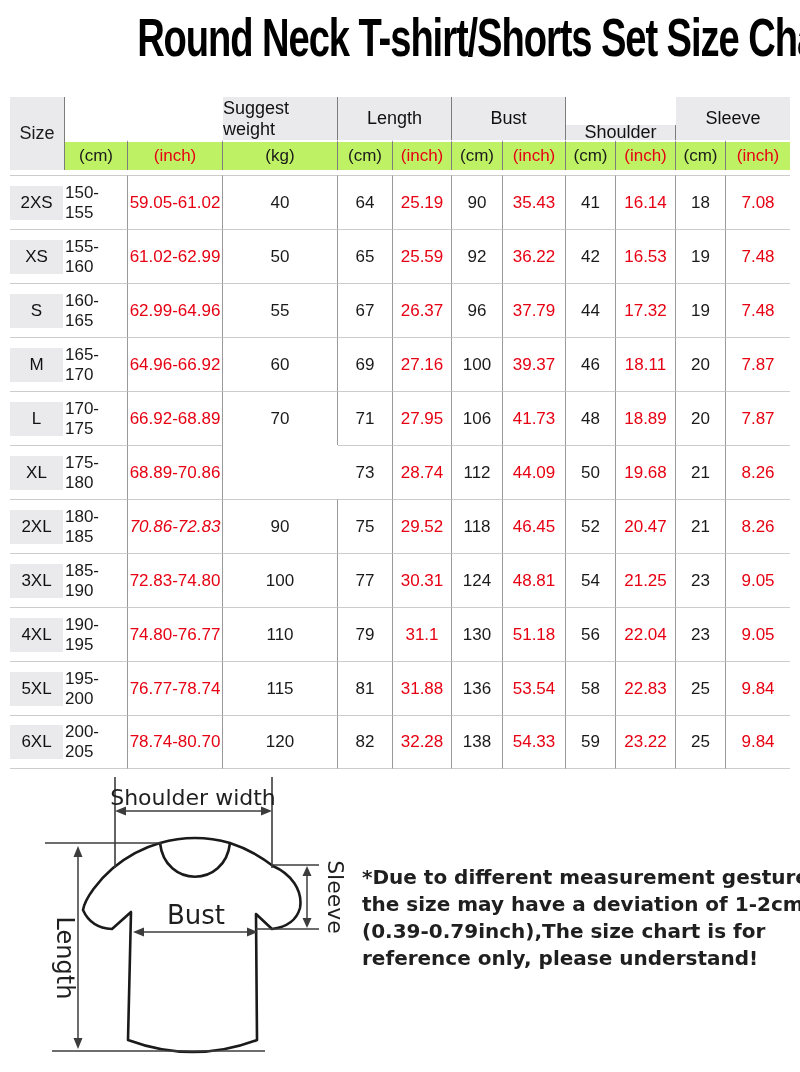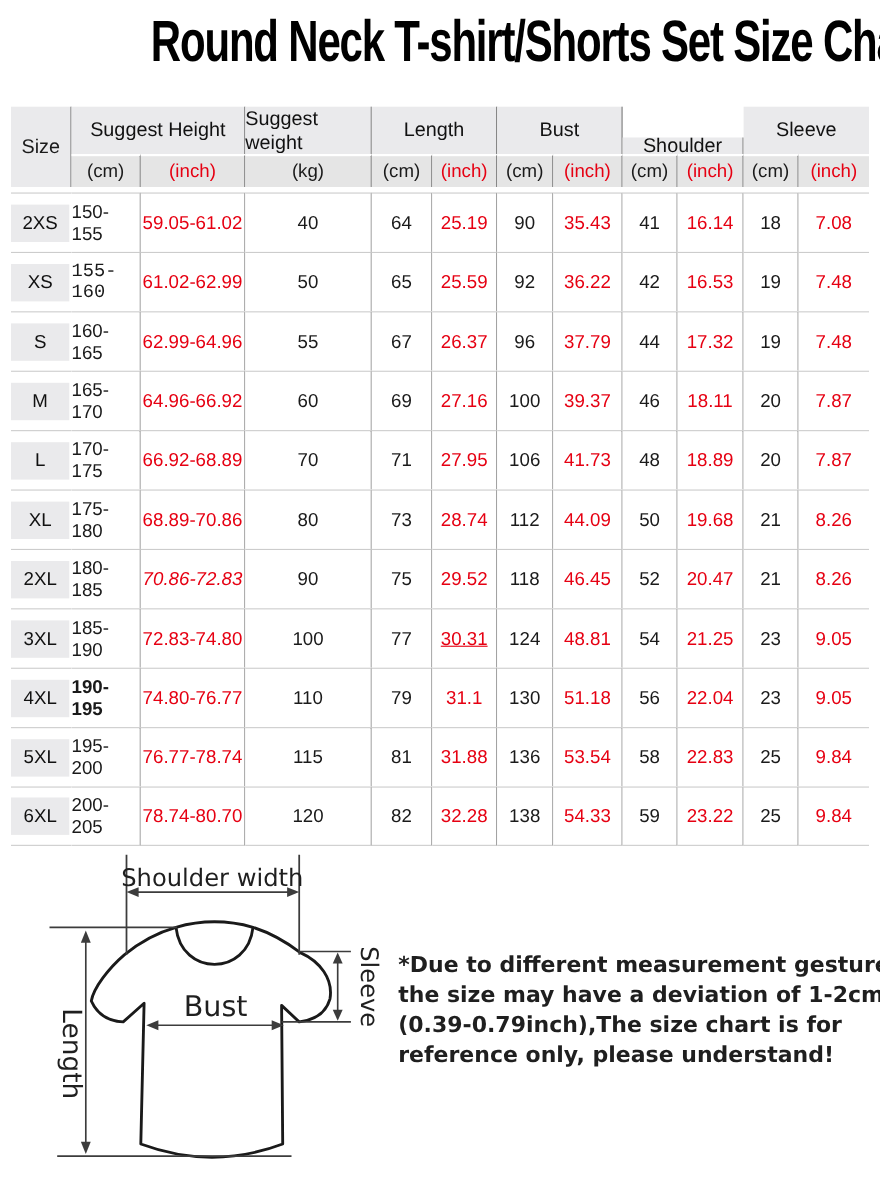--- a/index.html
+++ b/index.html
@@ -11,21 +11,21 @@
   .title-inner{display:inline-block;white-space:nowrap;font-weight:bold;
       font-size:53px;line-height:64px;letter-spacing:-1.5px;color:#000;
       transform:scaleX(0.72);transform-origin:center;}
 
   
   .size-table{position:absolute;left:10px;top:97px;width:780px;display:grid;
       grid-template-columns:55px 63px 95px 115px 55px 59px 51px 63px 50px 60px 50px 64px;
       grid-template-rows:43px 30px 5px repeat(11,54px);}
   .cell{display:flex;align-items:center;justify-content:center;box-sizing:border-box;}
   .hdr{background:#eaeaec;font-size:18px;color:#111;}
-  .hdr-sub{background:#e5e5e5;font-size:17px;border-top:2px solid #fff;}
+  .hdr-sub{background:#bef264;font-size:17px;border-top:2px solid #fff;}
   .vline{border-right:1px solid #7d7d7d;}
   .vline-body{border-right:1px solid #9a9a9a;}
   .size-hdr{grid-column:1;grid-row:1/3;background:#eaeaec;border-right:1px solid #7d7d7d;
       font-size:18px;}
   .g0{grid-column:2/4;grid-row:1;}
   .g1{grid-column:4/5;grid-row:1;}
   .g2{grid-column:5/7;grid-row:1;}
   .g3{grid-column:7/9;grid-row:1;}
   .g4{grid-column:9/11;grid-row:1;margin-top:28px;}
   .g5{grid-column:11/13;grid-row:1;}
@@ -49,21 +49,20 @@
 </style>
 </head>
 <body>
 
 <div class="title">
   <span class="title-inner">Round Neck T-shirt/Shorts Set Size Chart</span>
 </div>
 
 <div class="size-table">
   <div class="cell size-hdr">Size</div>
-  <div class="cell hdr vline g0">Suggest Height</div>
   <div class="cell hdr vline g1">Suggest weight</div>
   <div class="cell hdr vline g2">Length</div>
   <div class="cell hdr vline g3">Bust</div>
   <div class="cell hdr vline g4">Shoulder</div>
   <div class="cell hdr g5">Sleeve</div>
   <div class="spacer"></div>
 
 <div class="cell hdr-sub vline" style="grid-area: 2 / 2;">(cm)</div>
     <div class="cell hdr-sub vline red" style="grid-area: 2 / 3;">(inch)</div>
     <div class="cell hdr-sub vline" style="grid-area: 2 / 4;">(kg)</div>
@@ -85,21 +84,21 @@
     <div class="cell body-cell vline-body red" style="grid-area: 4 / 6;">25.19</div>
     <div class="cell body-cell vline-body" style="grid-area: 4 / 7;">90</div>
     <div class="cell body-cell vline-body red" style="grid-area: 4 / 8;">35.43</div>
     <div class="cell body-cell vline-body" style="grid-area: 4 / 9;">41</div>
     <div class="cell body-cell vline-body red" style="grid-area: 4 / 10;">16.14</div>
     <div class="cell body-cell vline-body" style="grid-area: 4 / 11;">18</div>
     <div class="cell body-cell red" style="grid-area: 4 / 12;">7.08</div>
     <div class="cell size-cell-body" style="grid-area: 5 / 1;">
       <div class="size-chip">XS</div>
     </div>
-    <div class="cell body-cell vline-body" style="grid-area: 5 / 2; font-family: Liberation Mono, monospace;">155-160</div>
+    <div class="cell body-cell vline-body" style="grid-area: 5 / 2;">155-160</div>
     <div class="cell body-cell vline-body red" style="grid-area: 5 / 3;">61.02-62.99</div>
     <div class="cell body-cell vline-body" style="grid-area: 5 / 4;">50</div>
     <div class="cell body-cell vline-body" style="grid-area: 5 / 5;">65</div>
     <div class="cell body-cell vline-body red" style="grid-area: 5 / 6;">25.59</div>
     <div class="cell body-cell vline-body" style="grid-area: 5 / 7;">92</div>
     <div class="cell body-cell vline-body red" style="grid-area: 5 / 8;">36.22</div>
     <div class="cell body-cell vline-body" style="grid-area: 5 / 9;">42</div>
     <div class="cell body-cell vline-body red" style="grid-area: 5 / 10;">16.53</div>
     <div class="cell body-cell vline-body" style="grid-area: 5 / 11;">19</div>
     <div class="cell body-cell red" style="grid-area: 5 / 12;">7.48</div>
@@ -143,21 +142,20 @@
     <div class="cell body-cell vline-body red" style="grid-area: 8 / 8;">41.73</div>
     <div class="cell body-cell vline-body" style="grid-area: 8 / 9;">48</div>
     <div class="cell body-cell vline-body red" style="grid-area: 8 / 10;">18.89</div>
     <div class="cell body-cell vline-body" style="grid-area: 8 / 11;">20</div>
     <div class="cell body-cell red" style="grid-area: 8 / 12;">7.87</div>
     <div class="cell size-cell-body" style="grid-area: 9 / 1;">
       <div class="size-chip">XL</div>
     </div>
     <div class="cell body-cell vline-body" style="grid-area: 9 / 2;">175-180</div>
     <div class="cell body-cell vline-body red" style="grid-area: 9 / 3;">68.89-70.86</div>
-    <div class="cell body-cell vline-body" style="grid-area: 9 / 4;">80</div>
     <div class="cell body-cell vline-body" style="grid-area: 9 / 5;">73</div>
     <div class="cell body-cell vline-body red" style="grid-area: 9 / 6;">28.74</div>
     <div class="cell body-cell vline-body" style="grid-area: 9 / 7;">112</div>
     <div class="cell body-cell vline-body red" style="grid-area: 9 / 8;">44.09</div>
     <div class="cell body-cell vline-body" style="grid-area: 9 / 9;">50</div>
     <div class="cell body-cell vline-body red" style="grid-area: 9 / 10;">19.68</div>
     <div class="cell body-cell vline-body" style="grid-area: 9 / 11;">21</div>
     <div class="cell body-cell red" style="grid-area: 9 / 12;">8.26</div>
     <div class="cell size-cell-body" style="grid-area: 10 / 1;">
       <div class="size-chip">2XL</div>
@@ -173,31 +171,31 @@
     <div class="cell body-cell vline-body red" style="grid-area: 10 / 10;">20.47</div>
     <div class="cell body-cell vline-body" style="grid-area: 10 / 11;">21</div>
     <div class="cell body-cell red" style="grid-area: 10 / 12;">8.26</div>
     <div class="cell size-cell-body" style="grid-area: 11 / 1;">
       <div class="size-chip">3XL</div>
     </div>
     <div class="cell body-cell vline-body" style="grid-area: 11 / 2;">185-190</div>
     <div class="cell body-cell vline-body red" style="grid-area: 11 / 3;">72.83-74.80</div>
     <div class="cell body-cell vline-body" style="grid-area: 11 / 4;">100</div>
     <div class="cell body-cell vline-body" style="grid-area: 11 / 5;">77</div>
-    <div class="cell body-cell vline-body red" style="grid-area: 11 / 6; text-decoration: underline;">30.31</div>
+    <div class="cell body-cell vline-body red" style="grid-area: 11 / 6;">30.31</div>
     <div class="cell body-cell vline-body" style="grid-area: 11 / 7;">124</div>
     <div class="cell body-cell vline-body red" style="grid-area: 11 / 8;">48.81</div>
     <div class="cell body-cell vline-body" style="grid-area: 11 / 9;">54</div>
     <div class="cell body-cell vline-body red" style="grid-area: 11 / 10;">21.25</div>
     <div class="cell body-cell vline-body" style="grid-area: 11 / 11;">23</div>
     <div class="cell body-cell red" style="grid-area: 11 / 12;">9.05</div>
     <div class="cell size-cell-body" style="grid-area: 12 / 1;">
       <div class="size-chip">4XL</div>
     </div>
-    <div class="cell body-cell vline-body" style="grid-area: 12 / 2; font-weight: bold;">190-195</div>
+    <div class="cell body-cell vline-body" style="grid-area: 12 / 2;">190-195</div>
     <div class="cell body-cell vline-body red" style="grid-area: 12 / 3;">74.80-76.77</div>
     <div class="cell body-cell vline-body" style="grid-area: 12 / 4;">110</div>
     <div class="cell body-cell vline-body" style="grid-area: 12 / 5;">79</div>
     <div class="cell body-cell vline-body red" style="grid-area: 12 / 6;">31.1</div>
     <div class="cell body-cell vline-body" style="grid-area: 12 / 7;">130</div>
     <div class="cell body-cell vline-body red" style="grid-area: 12 / 8;">51.18</div>
     <div class="cell body-cell vline-body" style="grid-area: 12 / 9;">56</div>
     <div class="cell body-cell vline-body red" style="grid-area: 12 / 10;">22.04</div>
     <div class="cell body-cell vline-body" style="grid-area: 12 / 11;">23</div>
     <div class="cell body-cell red" style="grid-area: 12 / 12;">9.05</div>

